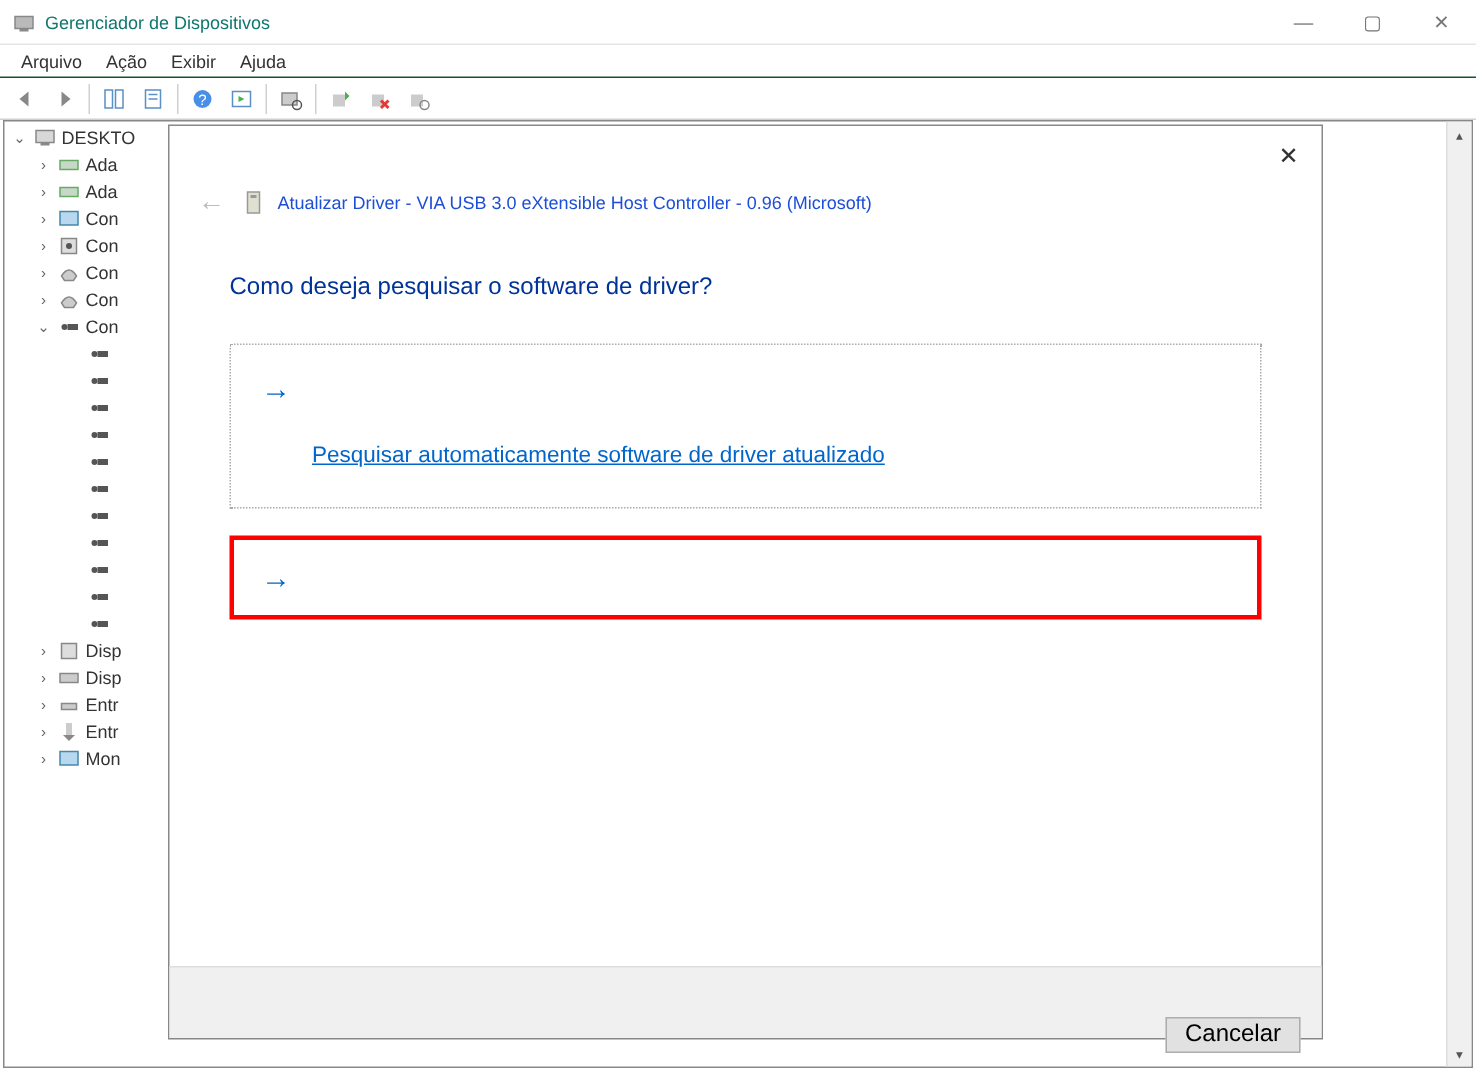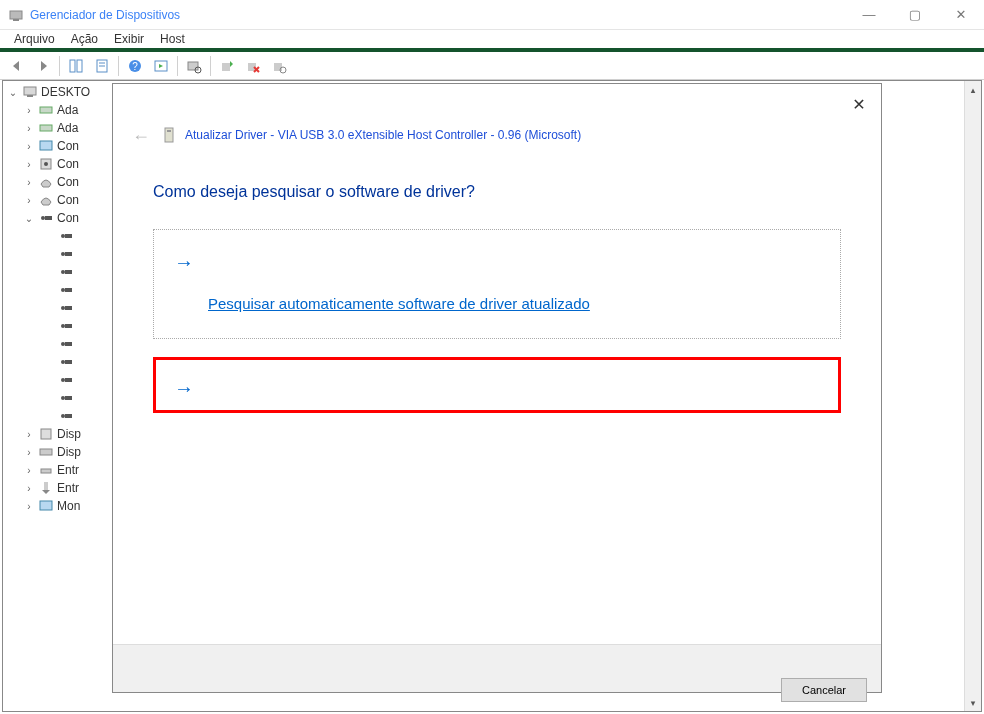--- a/index.html
+++ b/index.html
@@ -1,26 +1,26 @@
 <!DOCTYPE html>
 <html><head>
 <meta charset="utf-8">
 <style>
 * { box-sizing: border-box; margin: 0; padding: 0; font-family: "Segoe UI", Tahoma, sans-serif; }
 body { background: #fff; width: 984px; height: 714px; overflow: hidden; position: relative; }
 
 
 .titlebar { height: 30px; display: flex; align-items: center; border-bottom: 1px solid #e5e5e5; background: #fff; }
 .titlebar .app-icon { width: 16px; height: 16px; margin: 0 6px 0 8px; display: flex; align-items: center; justify-content: center; }
-.titlebar .title { font-size: 12px; color: #3b82f6; flex: 1; }
+.titlebar .title { font-size: 12px; color: #0f766e; flex: 1; }
 .win-controls { display: flex; height: 100%; }
 .win-btn { width: 46px; height: 100%; display: flex; align-items: center; justify-content: center; color: #777; font-size: 13px; }
 
 
-.menubar { height: 22px; display: flex; padding: 0 6px; border-bottom: 4px solid #14532d; }
+.menubar { height: 22px; display: flex; align-items: center; padding: 0 6px; border-bottom: 1px solid #14532d; }
 .menu-item { font-size: 12px; color: #333; padding: 2px 8px; }
 
 
 .toolbar { height: 28px; display: flex; align-items: center; padding: 0 4px; border-bottom: 1px solid #d0d0d0; gap: 0; }
 .tb-btn { width: 24px; height: 24px; display: flex; align-items: center; justify-content: center; margin: 0 1px; border: 1px solid transparent; }
 .tb-sep { width: 1px; height: 20px; background: #d0d0d0; margin: 0 3px; }
 .tb-btn svg { width: 16px; height: 16px; }
 
 
 .content { display: flex; height: calc(100% - 80px); position: relative; }
@@ -48,21 +48,21 @@
 .dialog-question { font-size: 16px; color: #003399; margin: 18px 0 28px 0; }
 
 .option-box { border: 1px dotted #aaa; padding: 18px 20px 22px 20px; margin-bottom: 18px; display: flex; gap: 14px; align-items: flex-start; cursor: pointer; }
 .option-box.highlight { border: 3px solid #ff0000; padding: 14px 18px 14px 18px; }
 .option-arrow { color: #0066cc; font-size: 20px; line-height: 20px; margin-top: 2px; }
 .option-title { color: #0066cc; font-size: 15px; margin-bottom: 4px; }
 .option-title.underline { text-decoration: underline; margin-top: 47px; }
 .option-desc { color: #0066cc; font-size: 12.5px; line-height: 1.45; max-width: 540px; }
 
 .dialog-footer { position: absolute; bottom: 0; left: 0; right: 0; height: 48px; border-top: 1px solid #ddd; background: #f0f0f0; display: flex; align-items:center; justify-content: flex-end; padding: 0 14px; }
-.btn-cancel { min-width: 86px; height: 24px; font-size: 11px; background: #e1e1e1; border: 1px solid #adadad; padding: 0 12px; margin-top: 42px; }
+.btn-cancel { min-width: 86px; height: 24px; font-size: 16px; background: #e1e1e1; border: 1px solid #adadad; padding: 0 12px; margin-top: 42px; }
 </style>
 </head>
 <body>
 
 <div class="titlebar">
   <div class="app-icon">
     <svg viewBox="0 0 16 16">
         <rect x="2" y="4" width="12" height="8" fill="#bababa" stroke="#888"></rect>
         <rect x="5" y="12" width="6" height="2" fill="#888"></rect>
       </svg>
@@ -72,21 +72,21 @@
     <div class="win-btn">—</div>
     <div class="win-btn">▢</div>
     <div class="win-btn">✕</div>
   </div>
 </div>
 
 <div class="menubar">
   <div class="menu-item">Arquivo</div>
   <div class="menu-item">Ação</div>
   <div class="menu-item">Exibir</div>
-  <div class="menu-item">Host</div>
+  <div class="menu-item">Ajuda</div>
 </div>
 
 <div class="toolbar">
   <div class="tb-btn">
       <svg viewBox="0 0 16 16">
         <path d="M10 3 L4 8 L10 13 Z" fill="#888"></path>
       </svg>
     </div>
   <div class="tb-btn">
       <svg viewBox="0 0 16 16">

